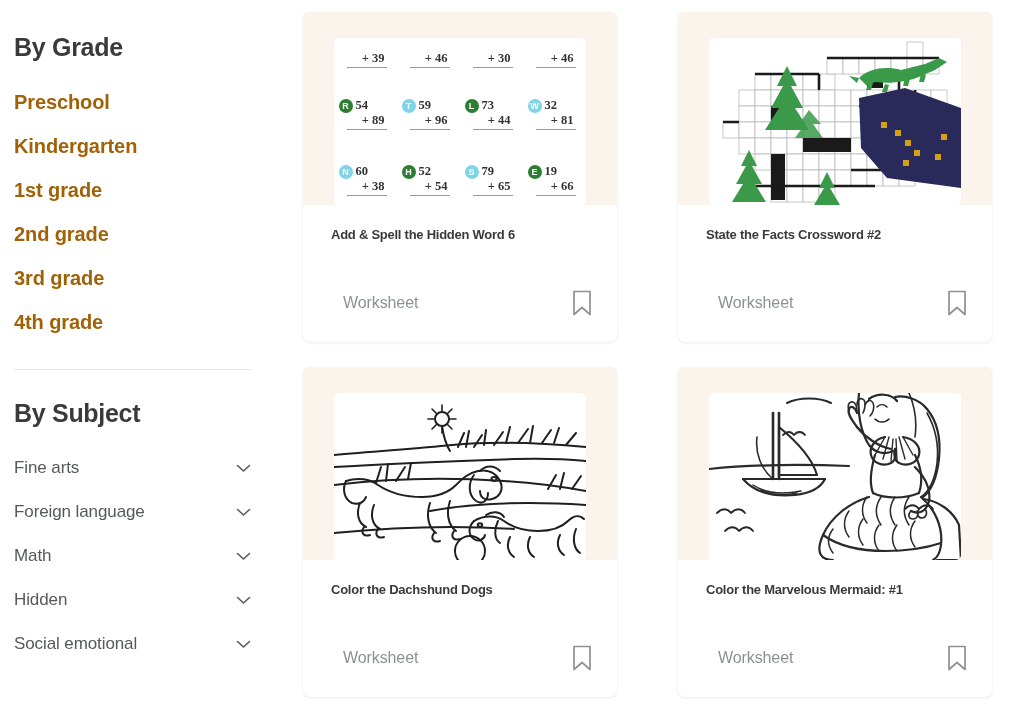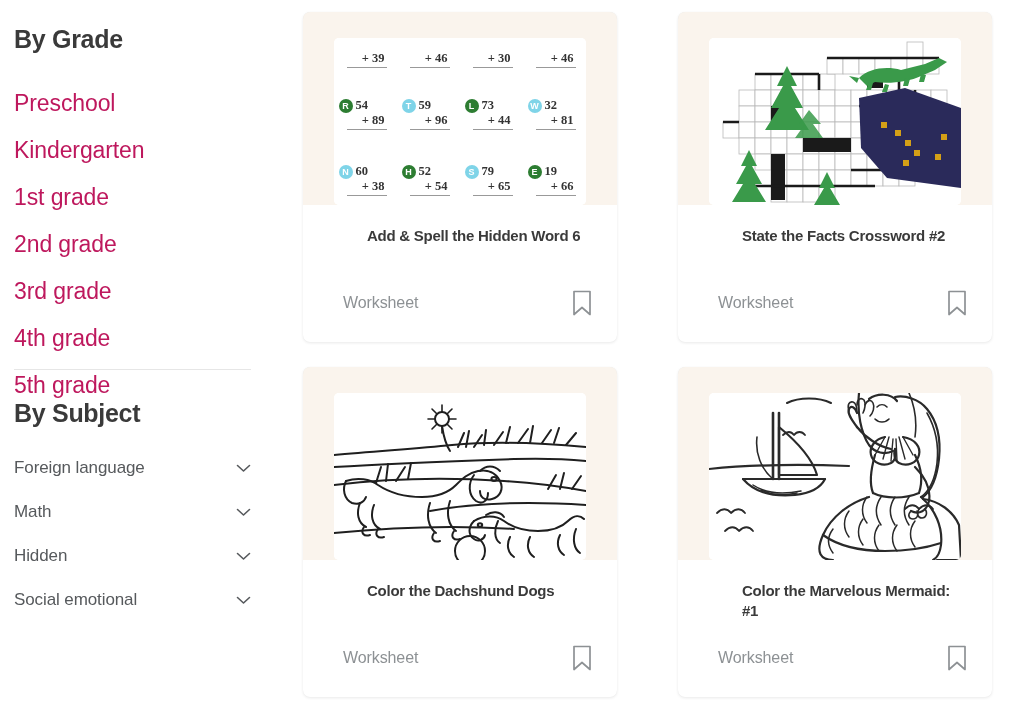--- a/index.html
+++ b/index.html
@@ -10,27 +10,27 @@
     overflow: hidden;
   }
   .page { position: relative; width: 1024px; height: 711px; }
 
   
   .sidebar { position: absolute; left: 0; top: 0; width: 290px; height: 711px; padding-left: 14px; }
   .section-title {
     font-size: 25px; font-weight: 700; color: #3a3a3a;
     letter-spacing: -0.3px;
   }
-  #grade-title { position: absolute; left: 14px; top: 25px; }
+  #grade-title { position: absolute; left: 14px; top: 33px; }
   #subject-title { position: absolute; left: 14px; top: 399px; }
 
   .grade-list { position: absolute; left: 14px; top: 80px; width: 240px; }
   .grade-item {
-    font-size: 23px; color: #be185d; line-height: 1;
-    padding: 12px 0 12px 0; cursor: pointer; letter-spacing: -0.1px;
+    font-size: 20px; color: #a16207; line-height: 1;
+    padding: 12px 0 12px 0; cursor: pointer; letter-spacing: -0.1px; font-weight: bold;
   }
   .divider {
     position: absolute; left: 14px; top: 369px; width: 237px; height: 1px;
     background: #e6e6e6;
   }
   .subject-list { position: absolute; left: 14px; top: 446px; width: 237px; }
   .subject-item {
     display: flex; align-items: center; justify-content: space-between;
     font-size: 17px; color: #56595c; padding: 12px 0; cursor: pointer;
     letter-spacing: -0.1px;
@@ -62,24 +62,23 @@
     width: 252px; height: 167px; background: #ffffff;
     border-radius: 5px; overflow: hidden; position: relative;
   }
   .thumb svg { display: block; width: 100%; height: 100%; }
 
   .card-body {
     position: absolute; left: 0; top: 193px; width: 314px; height: 137px;
     background: #ffffff; padding: 21px 25px 0 28px;
   }
   .card-title {
-    font-size: 15px; font-weight: 700; color: #3a3a3a;
+    font-size: 13px; font-weight: 700; color: #3a3a3a;
     line-height: 1.32; letter-spacing: -0.25px;
     max-width: 250px;
-    margin-left: 36px;
   }
   .card-foot {
     position: absolute; left: 28px; right: 25px; bottom: 26px;
     display: flex; align-items: center; justify-content: space-between;
   }
   .card-type { font-size: 16px; color: #8d9194; letter-spacing: -0.1px; margin-left: 12px; }
   .bookmark { width: 20px; height: 26px; cursor: pointer; }
   .bookmark svg { display: block; }
 
   
@@ -110,29 +109,36 @@
 
     <h2 class="section-title" id="grade-title">By Grade</h2>
 
     <nav class="grade-list">
       <div class="grade-item">Preschool</div>
       <div class="grade-item">Kindergarten</div>
       <div class="grade-item">1st grade</div>
       <div class="grade-item">2nd grade</div>
       <div class="grade-item">3rd grade</div>
       <div class="grade-item">4th grade</div>
-      <div class="grade-item">5th grade</div>
     </nav>
 
     <div class="divider"></div>
 
     <h2 class="section-title" id="subject-title">By Subject</h2>
 
     <nav class="subject-list">
 
+      <div class="subject-item">
+        <span>Fine arts</span>
+        <span class="chev">
+          <svg viewBox="0 0 15 9">
+              <path d="M1.5 1.5 L7.5 7 L13.5 1.5" fill="none" stroke="#56595c" stroke-width="1.6" stroke-linecap="round" stroke-linejoin="round"></path>
+            </svg>
+        </span>
+      </div>
 
       <div class="subject-item">
         <span>Foreign language</span>
         <span class="chev">
           <svg viewBox="0 0 15 9">
               <path d="M1.5 1.5 L7.5 7 L13.5 1.5" fill="none" stroke="#56595c" stroke-width="1.6" stroke-linecap="round" stroke-linejoin="round"></path>
             </svg>
         </span>
       </div>
 

